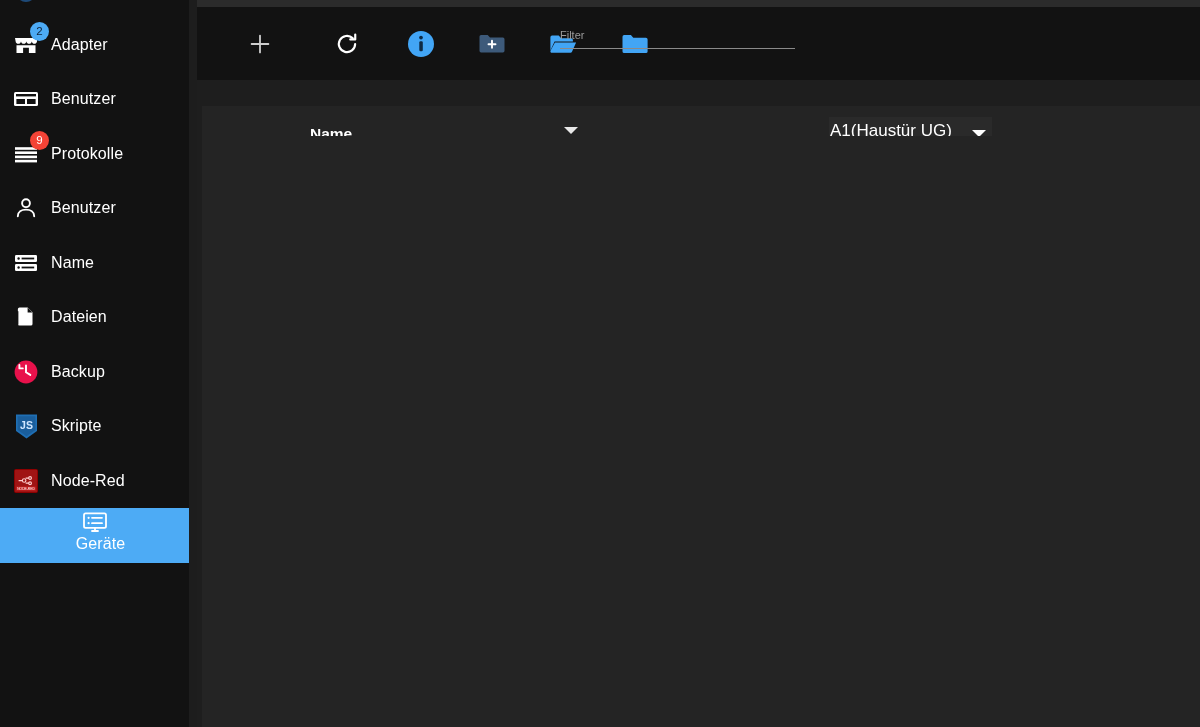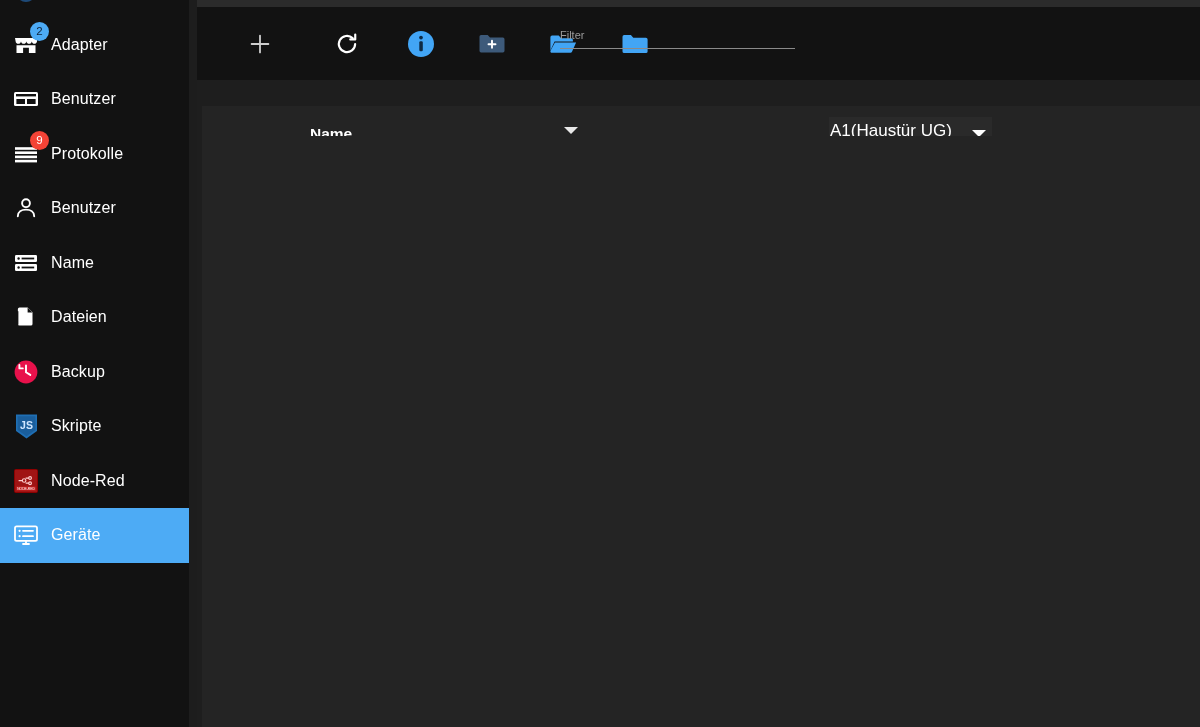--- a/index.html
+++ b/index.html
@@ -35,20 +35,21 @@
     height: 54.5px;
     display: flex;
     align-items: center;
     padding-left: 12px;
     box-sizing: border-box;
     color: #ffffff;
     cursor: pointer;
   }
   .nav-item.selected {
     background: #4dabf5;
+    flex-direction: column;
   }
   .nav-ico {
     position: relative;
     width: 28px; height: 28px;
     flex: 0 0 28px;
     display: flex;
     align-items: center;
     justify-content: center;
     margin-right: 11px;
   }

